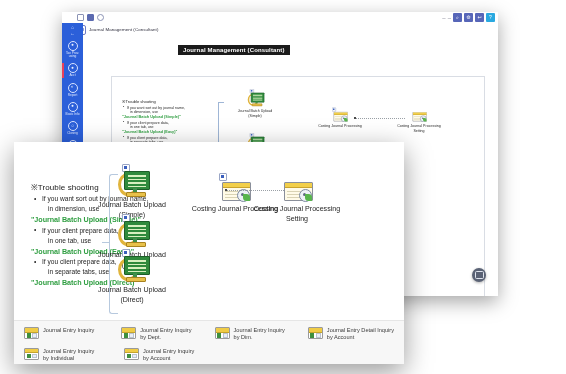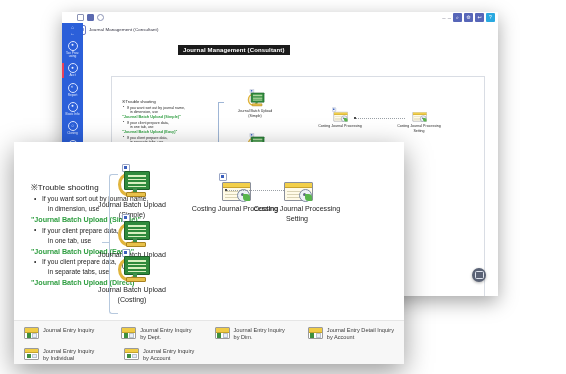--- a/index.html
+++ b/index.html
@@ -505,21 +505,21 @@
           <span class="screen">
               <i></i>
               <i></i>
               <i></i>
               <i></i>
             </span>
           <span class="stand"></span>
           <span class="base"></span>
         </div>
         <div class="lbl">Journal Batch Upload</div>
-        <div class="lbl" style="margin-top:0;">(Costing)</div>
+        <div class="lbl" style="margin-top:0;">(Direct)</div>
       </div>
 
       <div class="fg-node" style="left:166px;top:34px;">
         <div class="ic-proc">
           <span class="cap">
               <b></b>
             </span>
           <span class="win">
               <span class="bar"></span>
               <span class="grid">

